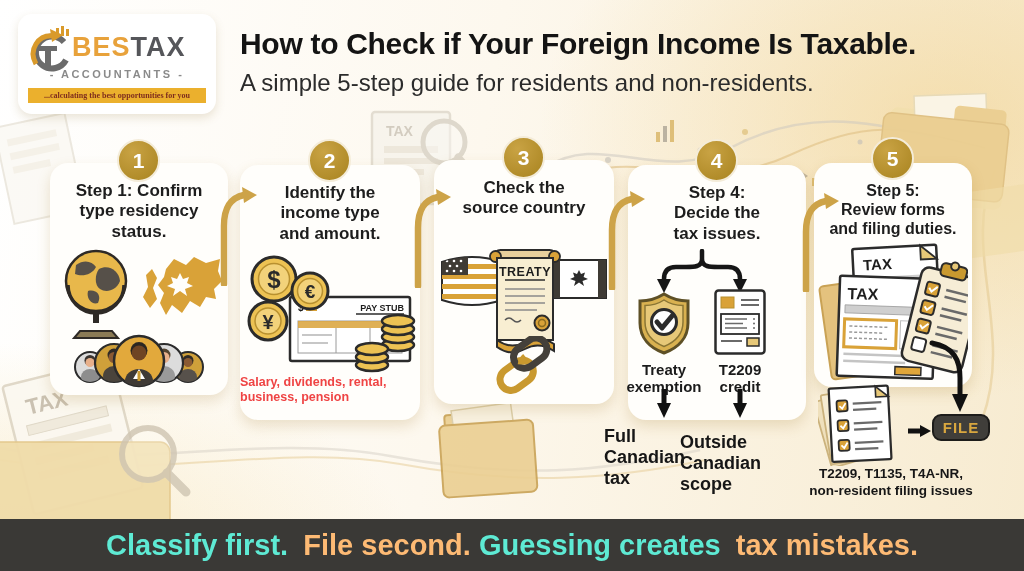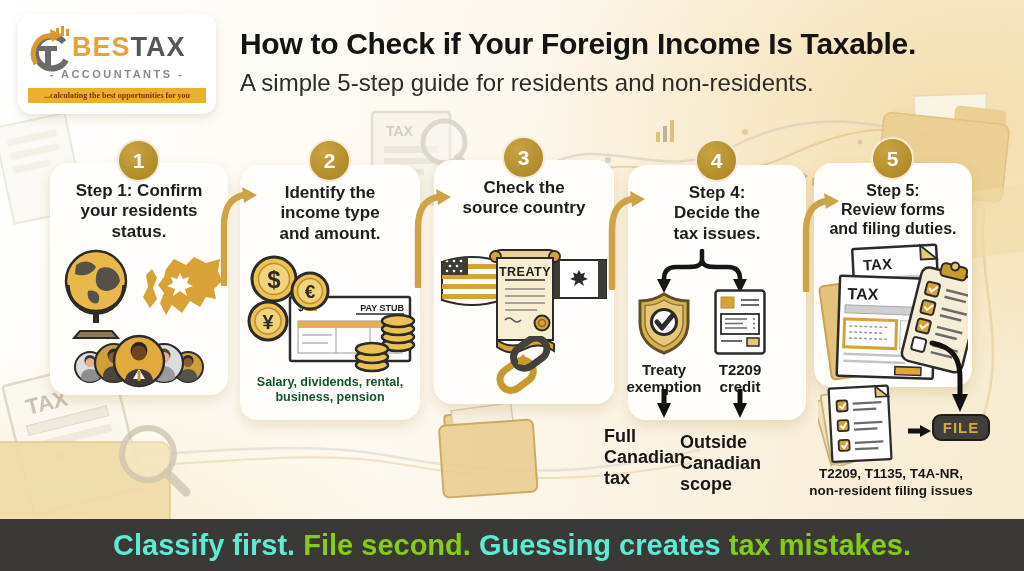--- a/index.html
+++ b/index.html
@@ -29,34 +29,34 @@
   .main-title{left:240px;top:27px;font-size:30px;font-weight:bold;color:#141414;letter-spacing:-.3px;white-space:nowrap;z-index:2;}
   .main-subtitle{left:240px;top:69px;font-size:24px;color:#2b2b2b;white-space:nowrap;z-index:2;}
   
   .card{background:#FFFEFB;border-radius:18px;box-shadow:0 6px 14px rgba(160,120,40,.20);z-index:2;}
   .badge{width:43px;height:43px;border-radius:50%;z-index:4;
     background:radial-gradient(circle at 35% 28%,#C9A344,#A8831F);
     border:2.5px solid #F4ECD9;box-sizing:border-box;
     color:#fff;font-size:21px;font-weight:bold;display:flex;align-items:center;justify-content:center;}
   .step-title{position:absolute;left:0;right:0;top:18px;text-align:center;font-size:17px;font-weight:bold;
     line-height:1.2;color:#1d1d1d;}
-  .card-caption{position:absolute;left:0;right:0;text-align:center;font-weight:bold;font-size:12.5px;line-height:1.25;color:#14532d;}
+  .card-caption{position:absolute;left:0;right:0;font-weight:bold;font-size:12.5px;line-height:1.25;color:#ef4444;}
   .mini-label{position:absolute;text-align:center;font-weight:bold;font-size:15px;line-height:1.15;color:#1b1b1b;}
   .result-label{text-align:left;font-weight:bold;font-size:18px;line-height:1.18;color:#161616;z-index:2;}
   .connector{z-index:3;}
   .belowcard{z-index:2;}
   .file-badge{left:932px;top:414px;width:58px;height:27px;background:#403E3A;border:2px solid #1d1c1a;border-radius:9px;
     box-sizing:border-box;color:#D9A73F;font-weight:bold;font-size:15px;display:flex;align-items:center;justify-content:center;
     letter-spacing:1px;z-index:2;}
   .caption5{left:793px;top:466px;width:196px;text-align:center;font-weight:bold;font-size:13.5px;line-height:1.25;color:#161616;z-index:2;}
   
   .footer{left:0;top:519px;width:1024px;height:52px;background:#3A3936;z-index:5;display:flex;align-items:center;justify-content:center;}
   .footer-line{font-size:29px;font-weight:bold;white-space:nowrap;}
   .fw{color:#5eead4;}
-  .fg{color:#84cc16;}
+  .fg{color:#fdba74;margin-left:7px;}
 </style>
 </head>
 <body>
 
 <div class="stage">
 
   <svg class="abs decor" width="1024" height="571" viewBox="0 0 1024 571">
 
     <path d="M545,168 C600,130 660,185 730,148 S860,118 935,138" fill="none" stroke="#c9c6c0" stroke-width="2.5" opacity="0.5"></path>
     <path d="M560,180 C640,145 705,195 790,155 S910,130 985,148" fill="none" stroke="#DFC083" stroke-width="2" opacity="0.6"></path>
@@ -175,21 +175,21 @@
 
   <div class="abs badge" style="left:117px;top:139px">1</div>
   <div class="abs badge" style="left:308px;top:139px">2</div>
   <div class="abs badge" style="left:502px;top:136px">3</div>
   <div class="abs badge" style="left:695px;top:139px">4</div>
   <div class="abs badge" style="left:871px;top:137px">5</div>
 
   <div class="abs card" style="left:50px;top:163px;width:178px;height:232px">
     <div class="step-title">
       <div>Step 1: Confirm</div>
-      <div>your residents</div>
+      <div>type residency</div>
       <div>status.</div>
     </div>
     <svg class="abs" style="left:12px;top:84px" width="72" height="94" viewBox="0 0 72 94">
       <circle cx="34" cy="34" r="30" fill="#E8B84B" stroke="#2e2a26" stroke-width="2.5"></circle>
       <path d="M14,18 C22,12 30,14 34,20 C30,28 20,30 13,27 Z" fill="#565049"></path>
       <path d="M37,22 C47,17 57,24 58,34 C54,44 44,46 38,42 C32,38 33,27 37,22 Z" fill="#565049"></path>
       <path d="M26,44 C34,42 40,48 36,56 C30,58 24,52 26,44 Z" fill="#565049"></path>
       <path d="M6,38 A28,28 0 0 0 62,38" fill="none" stroke="#2e2a26" stroke-width="3.5"></path>
       <rect x="31" y="64" width="6" height="12" fill="#2e2a26"></rect>
       <path d="M18,84 H50 L56,91 H12 Z" fill="#8a7a55" stroke="#2e2a26" stroke-width="2"></path>

